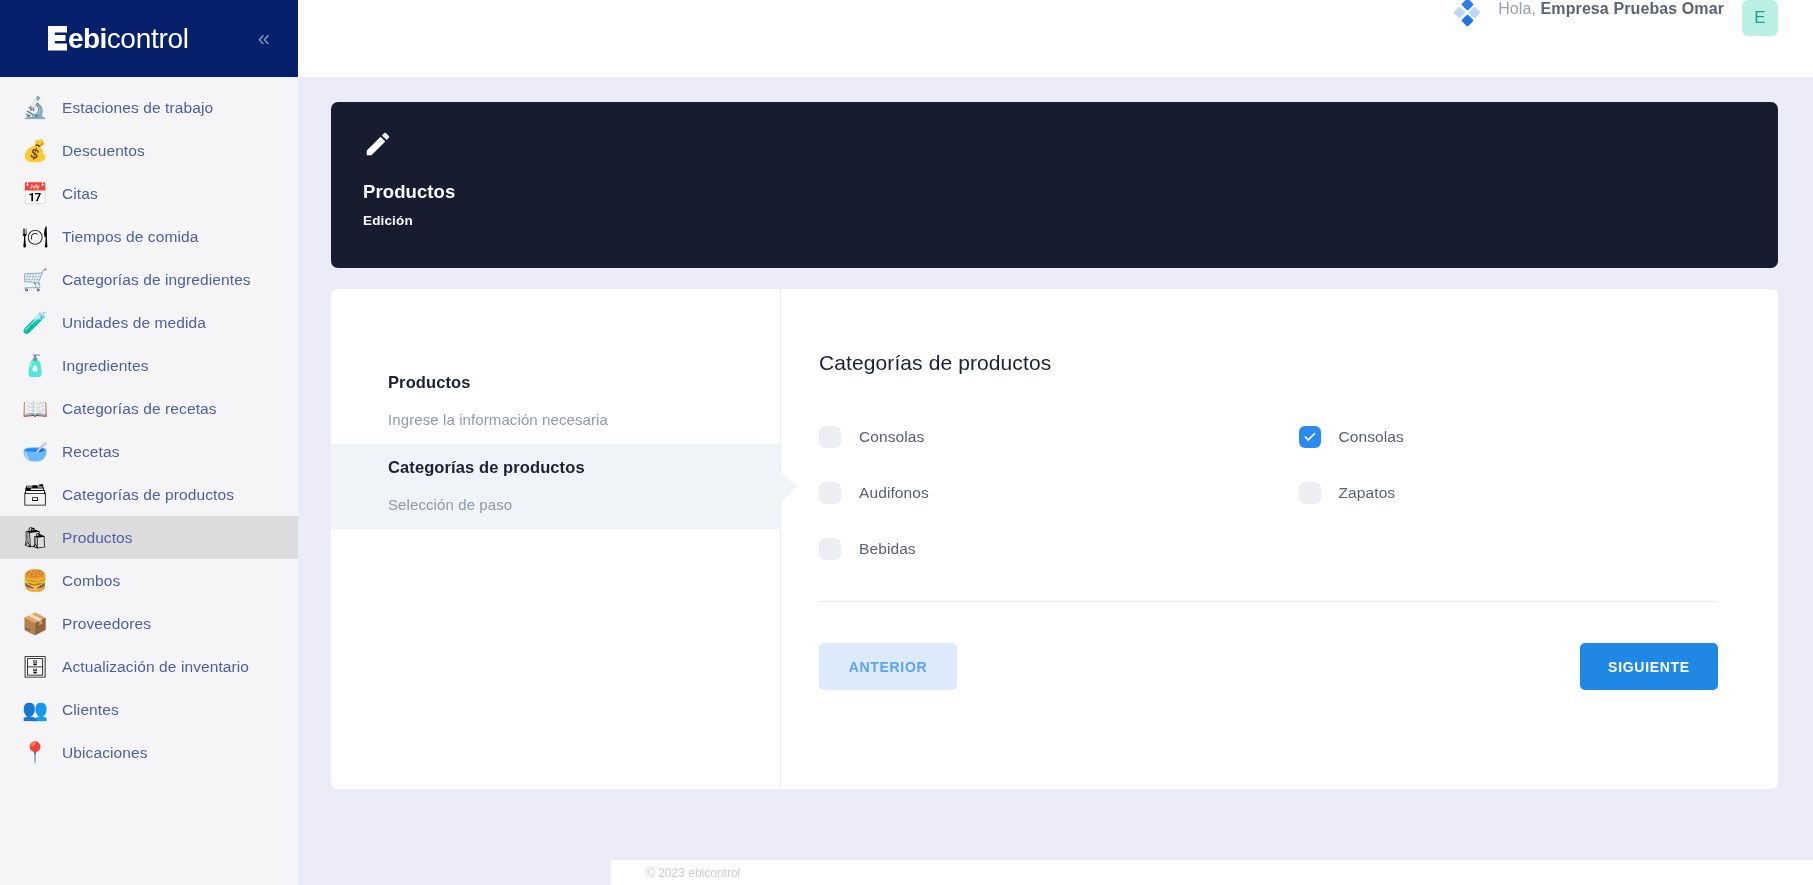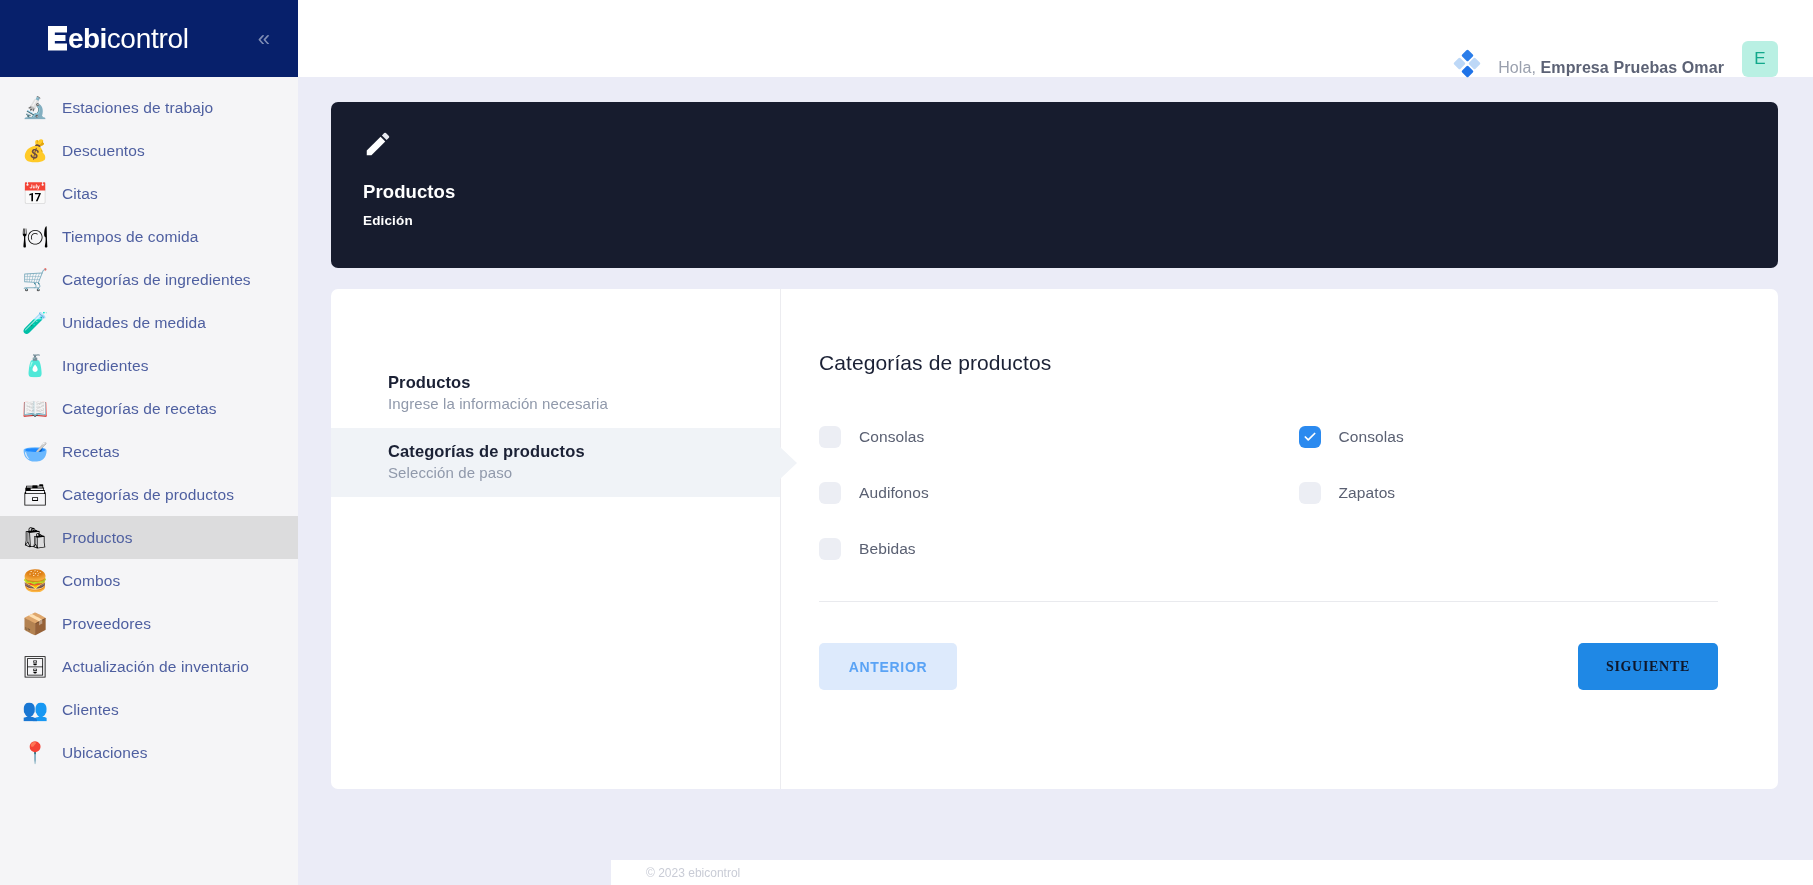--- a/index.html
+++ b/index.html
@@ -75,21 +75,21 @@
     flex: 1;
     height: 885px;
     display: flex; flex-direction: column;
     background: #ebecf7;
     position: relative;
     overflow: hidden;
   }
   .topbar {
     height: 77px; flex: 0 0 77px;
     background: #ffffff;
-    display: flex; align-items: flex-end;
+    display: flex; align-items: flex-start;
     justify-content: flex-end;
     padding-right: 35px;
     gap: 18px;
   }
   .diamond-icon { width: 26px; height: 26px; position: relative; }
   .diamond-icon i {
     position: absolute; display: block;
     width: 9px; height: 9px;
     transform: rotate(45deg);
     border-radius: 1.5px;
@@ -169,21 +169,21 @@
     border-left: 18px solid #f0f3f7;
   }
   .step-title {
     font-size: 16.5px;
     color: #1b2135;
     font-weight: bold;
     letter-spacing: 0.1px;
   }
   .step.inactive .step-title { font-weight: bold; color: #1b2135; }
   .step-sub {
-    margin-top: 3px;
+    margin-top: 19px;
     font-size: 15px;
     color: #9099ab;
     letter-spacing: 0.1px;
   }
 
   .form-pane {
     flex: 1;
     padding: 62px 60px 0 38px;
     display: flex; flex-direction: column;
   }
@@ -225,21 +225,21 @@
     border: none;
     border-radius: 5px;
     font-family: "Liberation Sans", sans-serif;
     font-size: 14px; font-weight: bold;
     letter-spacing: 0.7px;
     cursor: pointer;
     padding: 4px 28px;
     height: 47px;
   }
   .btn-prev { background: #ddeafc; color: #5aa3f5; min-width: 138px; }
-  .btn-next { background: #1f88e5; color: #0f172a; min-width: 138px; font-family: Liberation Serif, serif; }
+  .btn-next { background: #1f88e5; color: #ffffff; min-width: 138px; }
 
   .footer-strip {
     position: absolute;
     left: 313px; right: 0; bottom: 0;
     height: 26px;
     background: #ffffff;
     border-top: 1px solid #ebecf7;
     font-size: 12px;
     color: #c9ccd6;
     display: flex; align-items: center;

